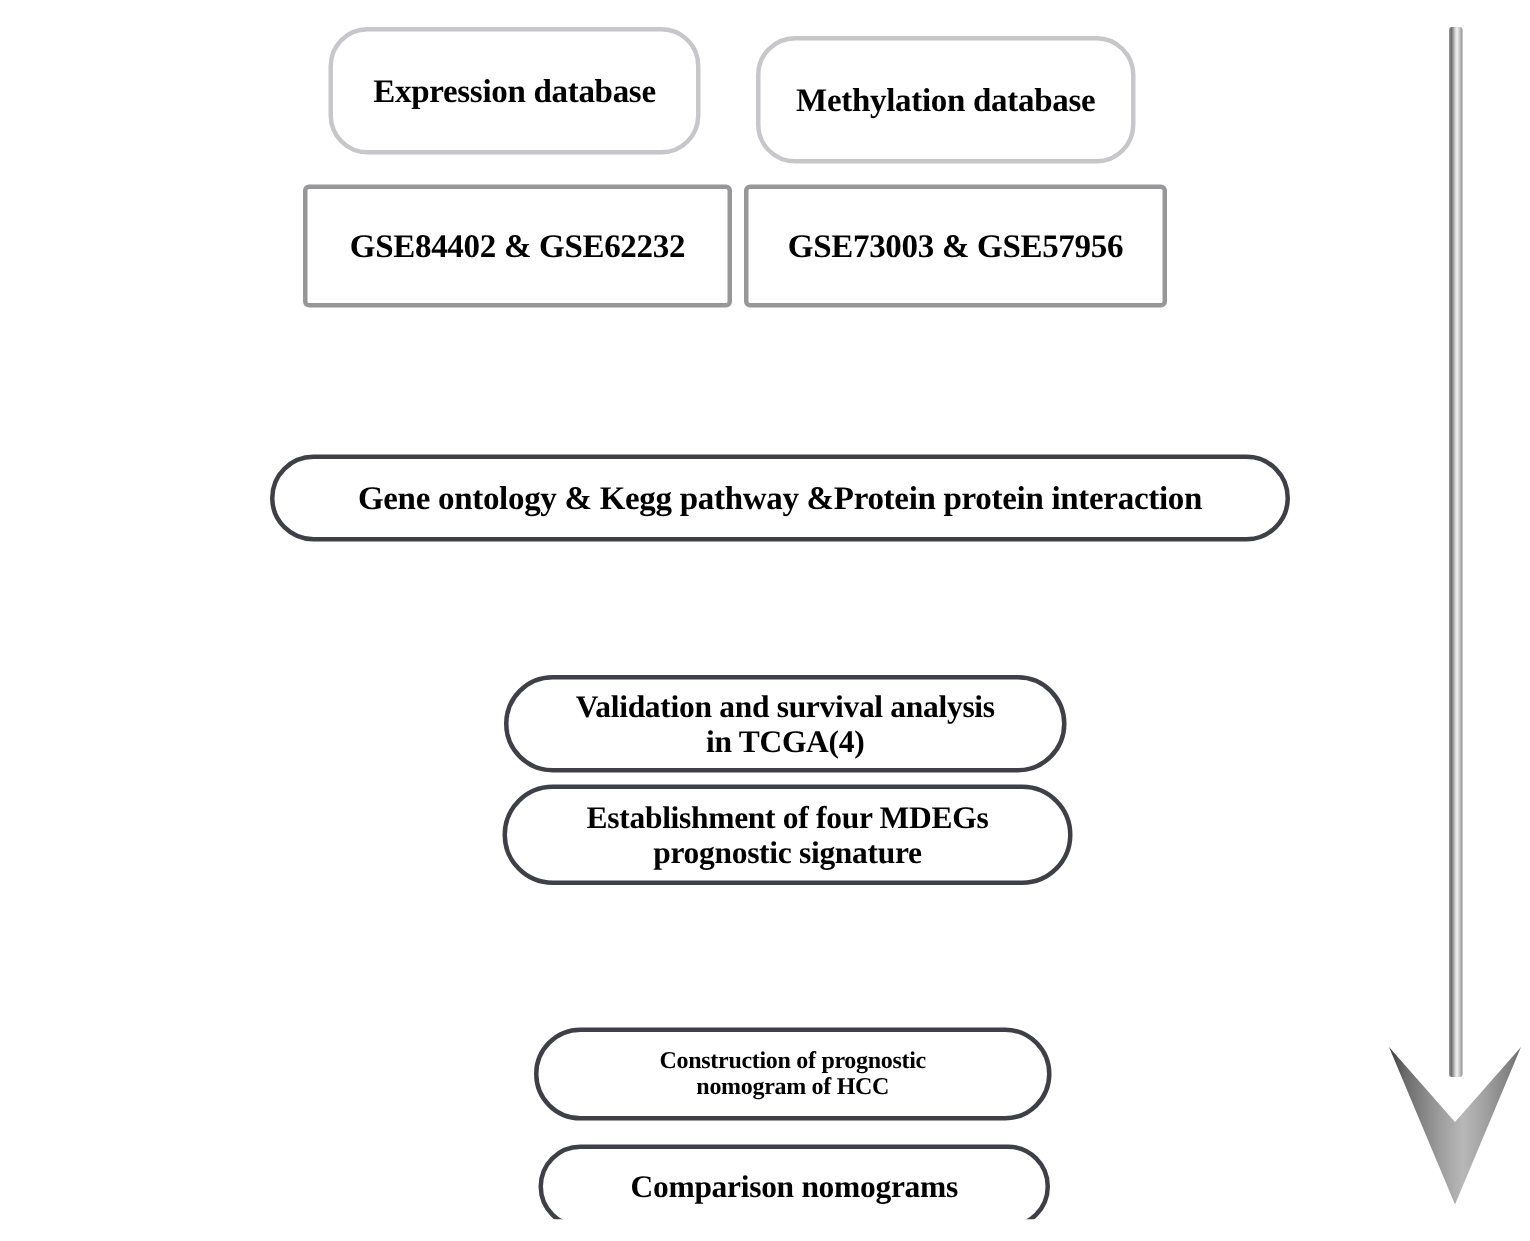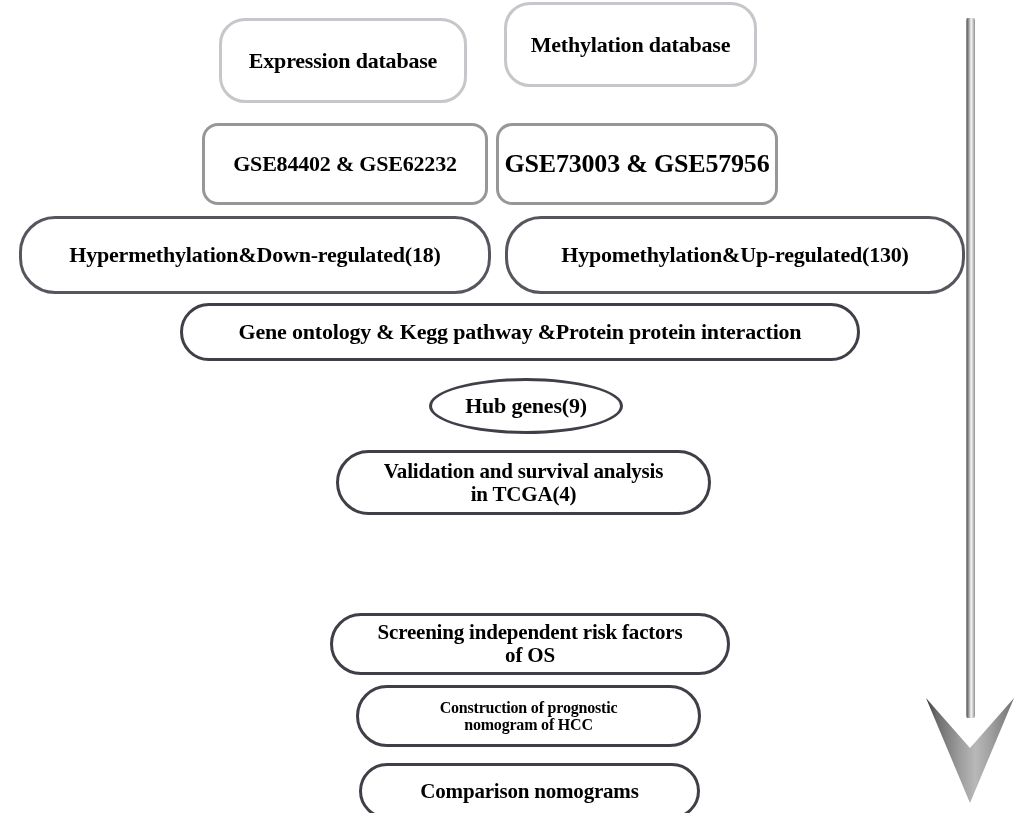--- a/index.html
+++ b/index.html
@@ -33,21 +33,21 @@
     white-space: pre-line;
   }
   
   .tier-1 {
     border: 3px solid #c6c6cb;
     border-radius: 26px;
   }
   
   .tier-2 {
     border: 3px solid #979799;
-    border-radius: 16px;
+    border-radius: 4px;
   }
   
   .tier-3 {
     border: 3px solid #56565f;
     border-radius: 36px;
   }
   
   .tier-4 {
     border: 3.5px solid #3f3f47;
     border-radius: 34px;
@@ -73,40 +73,37 @@
     position: absolute;
   }
 </style>
 </head>
 <body>
 
 <div id="canvas">
 
   <div class="node tier-1" style="left:219px; top:18px; width:248px; height:85px; font-size:22px;">Expression database</div>
 
-  <div class="node tier-1" style="left:504px; top:2px; width:253px; height:85px; font-size:22px;">Methylation database</div>
+  <div class="node tier-1" style="left:504px; top:24px; width:253px; height:85px; font-size:22px;">Methylation database</div>
 
   <div class="node tier-2" style="left:202px; top:123px; width:286px; height:82px; font-size:22px;">GSE84402 &amp; GSE62232</div>
 
-  <div class="node tier-2" style="left:496px; top:123px; width:282px; height:82px; font-size:26px;">GSE73003 &amp; GSE57956</div>
+  <div class="node tier-2" style="left:496px; top:123px; width:282px; height:82px; font-size:22px;">GSE73003 &amp; GSE57956</div>
 
-  <div class="node tier-3" style="left:19px; top:216px; width:472px; height:78px; font-size:22px;">Hypermethylation&amp;Down-regulated(18)</div>
 
-  <div class="node tier-3" style="left:505px; top:216px; width:460px; height:78px; font-size:22px;">Hypomethylation&amp;Up-regulated(130)</div>
 
   <div class="node tier-4" style="left:180px; top:303px; width:680px; height:58px; font-size:22px;text-align:right;">Gene ontology &amp; Kegg pathway &amp;Protein protein interaction</div>
 
-  <div class="node ellipse" style="left:429px; top:378px; width:194px; height:56px; font-size:22px;">Hub genes(9)</div>
 
   <div class="node tier-4" style="left:336px; top:450px; width:375px; height:65px; font-size:21px;">Validation and survival analysis
 in TCGA(4)</div>
 
+  <div class="node tier-4" style="left:335px; top:523px; width:380px; height:67px; font-size:21px;">Establishment of four MDEGs
+prognostic signature</div>
 
-  <div class="node tier-4" style="left:330px; top:613px; width:400px; height:62px; font-size:21px;">Screening independent risk factors
-of OS</div>
 
   <div class="node tier-4" style="left:356px; top:685px; width:345px; height:62px; font-size:16px;">Construction of prognostic
 nomogram of HCC</div>
 
   <div class="node tier-4" style="left:359px; top:763px; width:341px; height:56px; font-size:21px;">Comparison nomograms</div>
 
   <div class="arrow-wrap" style="left:920px; top:8px; width:100px; height:800px;">
     <div class="arrow-shaft" style="left:46px; top:10px; width:9px; height:700px;"></div>
     <svg class="arrow-head" style="left:0px; top:676px; width:100px; height:125px;" viewBox="0 0 100 125">
       <defs>

